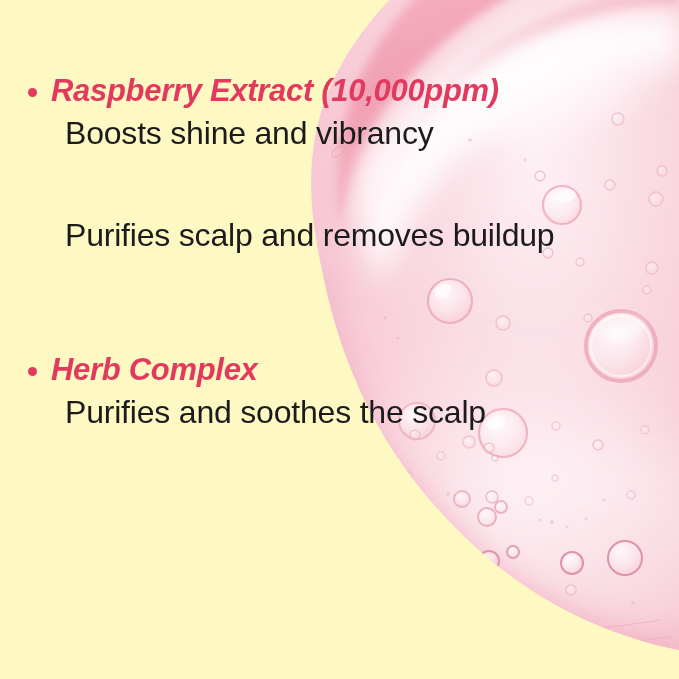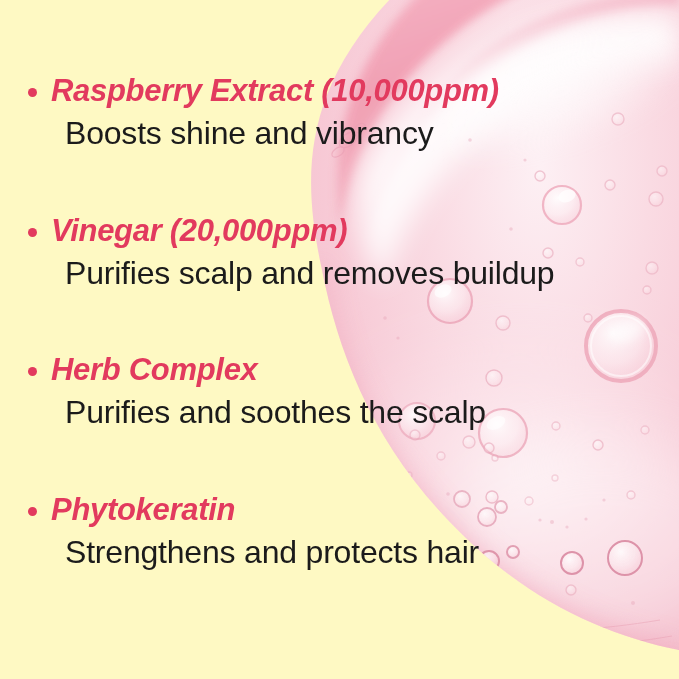--- a/index.html
+++ b/index.html
@@ -301,37 +301,26 @@
 
     <div class="bullet-block b1">
       <div class="heading-row">
         <span class="dot"></span>
         <span class="heading">Raspberry Extract (10,000ppm)</span>
       </div>
       <div class="sub">Boosts shine and vibrancy</div>
     </div>
 
     <div class="bullet-block b2">
-      <div class="heading-row">
-        <span class="dot"></span>
-        <span class="heading">Vinegar (20,000ppm)</span>
-      </div>
       <div class="sub">Purifies scalp and removes buildup</div>
     </div>
 
     <div class="bullet-block b3">
       <div class="heading-row">
         <span class="dot"></span>
         <span class="heading">Herb Complex</span>
       </div>
       <div class="sub">Purifies and soothes the scalp</div>
     </div>
 
-    <div class="bullet-block b4">
-      <div class="heading-row">
-        <span class="dot"></span>
-        <span class="heading">Phytokeratin</span>
-      </div>
-      <div class="sub">Strengthens and protects hair</div>
-    </div>
 
   </div>
 </div>
 
 </body></html>

